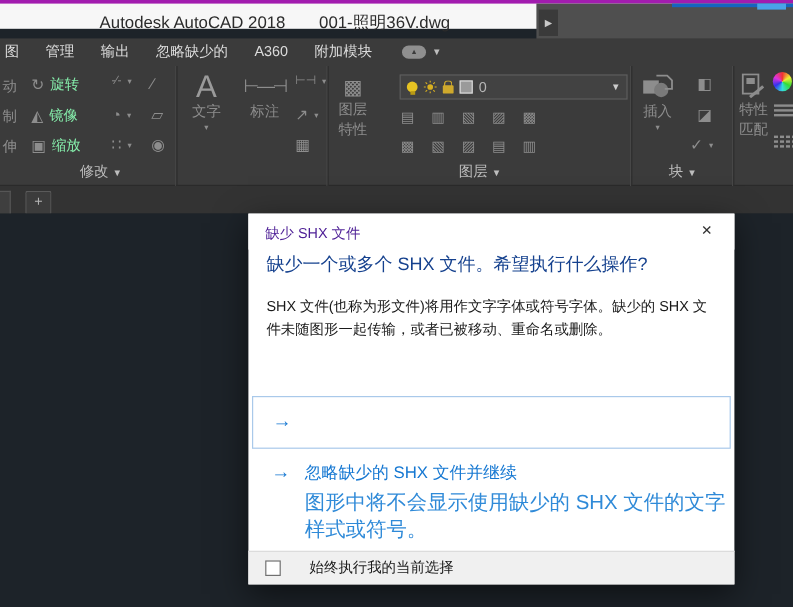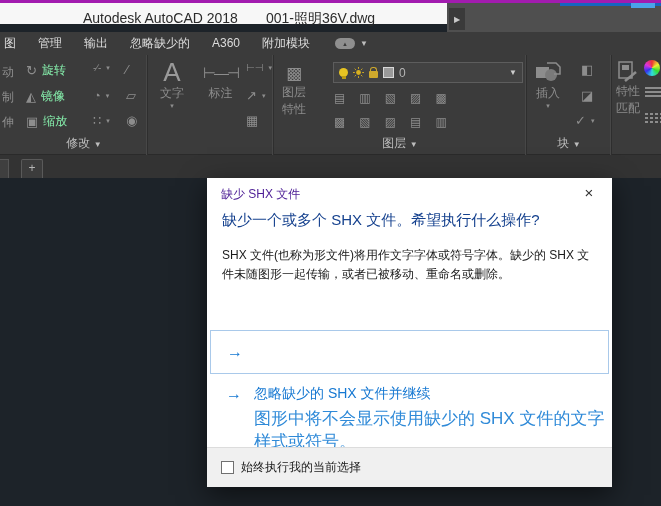--- a/index.html
+++ b/index.html
@@ -89,22 +89,22 @@
                line-height:26px; font-size:15px; color:#333; cursor:pointer; }
   .dlg-heading { position:absolute; left:15px; top:33px; font-size:15px; color:#15418e; }
   .dlg-body { position:absolute; left:15px; top:68px; width:376px; font-size:12px; line-height:1.62; color:#1a1a1a; }
   .dlg-count { position:absolute; left:15px; top:125px; font-size:12px; color:#1a1a1a; }
   .cmd-link { position:absolute; display:flex; align-items:center; gap:12px; color:#1678d2;
               font-size:14px; cursor:pointer; white-space:nowrap; }
   .cmd-link .arr { font-size:16px; color:#1678d2; }
   .cmd-box { left:3px; top:152px; width:399px; height:44px; border:1px solid #a9c9ea; padding-left:16px; }
   .cmd-plain { left:19px; top:207px; }
   .cmd-sub { position:absolute; left:47px; top:229px; font-size:17px; color:#2f8ad8; }
-  .dlg-footer { position:absolute; left:0; bottom:0; width:100%; height:40px; background:#f0f0f0;
-                border-top:1px solid #dcdcdc; display:flex; align-items:center; padding-left:14px; gap:7px; }
+  .dlg-footer { position:absolute; left:0; bottom:0; width:100%; height:28px; background:#f0f0f0;
+                border-top:1px solid #dcdcdc; display:flex; align-items:center; padding-left:14px; gap:24px; }
   .chk { width:13px; height:13px; background:#ffffff; border:1px solid #707070; cursor:pointer; }
   .chk-lbl { font-size:12px; color:#1a1a1a; }
 </style>
 </head>
 <body>
 
 <div id="app">
 
   <div class="titlebar">
     <div class="title-text">

